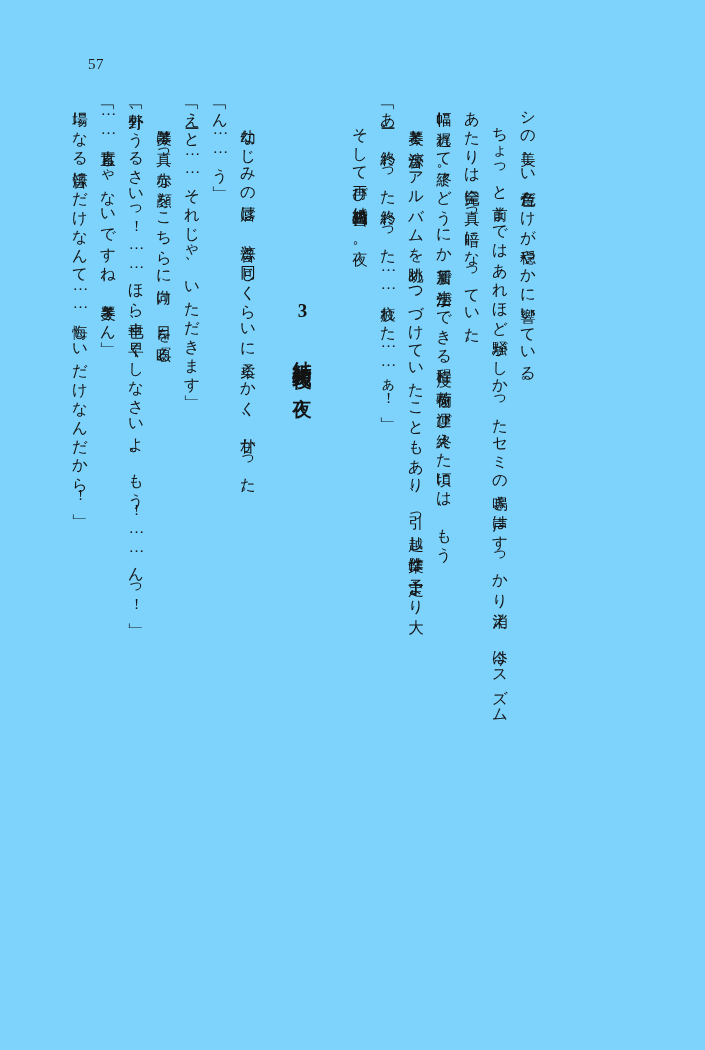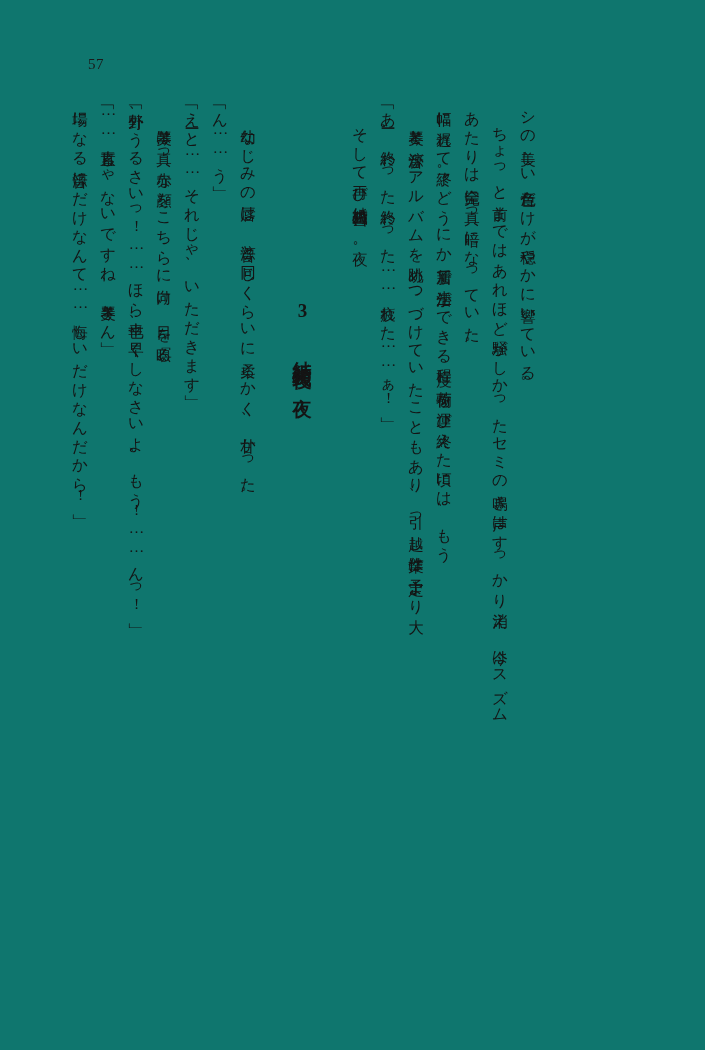--- a/index.html
+++ b/index.html
@@ -12,21 +12,21 @@
     height: 1050px;
     position: relative;
     font-family: "Liberation Serif", "DejaVu Serif", serif;
     color: #111111;
     overflow: hidden;
   }
 
   .page {
     position: absolute;
     inset: 0;
-    background: #0f766e;
+    background: #7dd3fc;
   }
 
   
   .page-number {
     position: absolute;
     top: 56px;
     left: 88px;
     font-size: 15px;
     letter-spacing: 0.5px;
     color: #1a1a1a;

